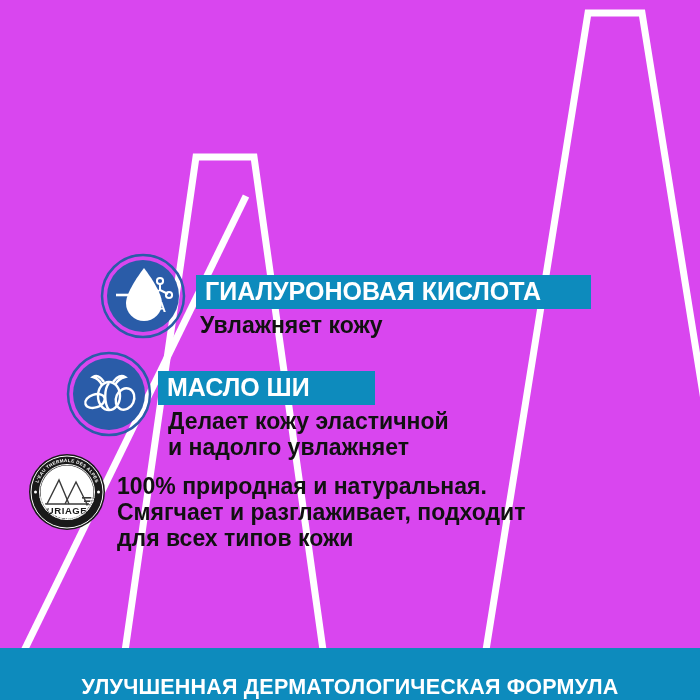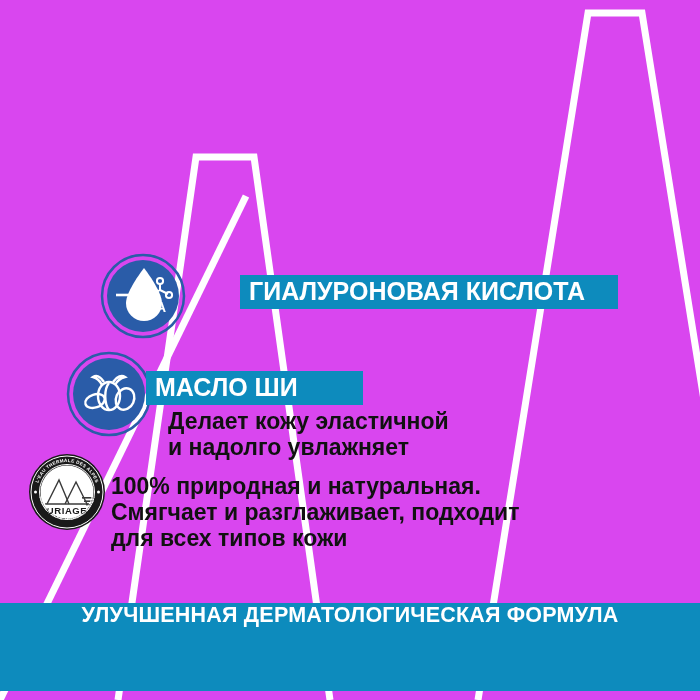--- a/index.html
+++ b/index.html
@@ -9,22 +9,22 @@
     background:#cfdceb;
   }
   #poster{
     position:relative;width:700px;height:700px;overflow:hidden;
     background:#d946ef;
   }
   
   #bg-mountains{position:absolute;left:0;top:0;width:700px;height:700px;}
   
   .bottom-banner{
-    position:absolute;left:0;bottom:9px;width:700px;height:88px;
-    background:#0d8bbd;display:flex;align-items:flex-start;justify-content:center;
+    position:absolute;left:0;bottom:0;width:700px;height:52px;
+    background:#0d8bbd;display:flex;align-items:flex-end;justify-content:center;
   }
   .bottom-banner .banner-text{
     color:#ffffff;font-weight:bold;font-size:21.5px;letter-spacing:.2px;
     white-space:nowrap;
   }
   
   .ingredient{position:absolute;}
   .ing-icon{position:absolute;left:0;top:0;}
   .ing-body{position:absolute;}
   .title-bar{
@@ -32,32 +32,32 @@
     display:inline-block;white-space:nowrap;
     padding:4px 9px 5px 9px;line-height:1;
   }
   .desc{
     color:#111111;font-weight:bold;line-height:1.14;
     white-space:pre;margin-top:3px;
   }
   
   #ing-ha{left:100px;top:253px;}
   #ing-ha .ing-body{left:96px;top:22px;}
-  #ing-ha .title-bar{font-size:25px;padding-right:33px;margin-left:44px;}
+  #ing-ha .title-bar{font-size:25px;padding-right:50px;}
   #ing-ha .desc{font-size:23px;margin-left:4px;}
   
   #ing-shea{left:66px;top:351px;}
-  #ing-shea .ing-body{left:80px;top:20px;}
+  #ing-shea .ing-body{left:92px;top:20px;}
   #ing-shea .title-bar{font-size:25px;padding-right:65px;}
-  #ing-shea .desc{font-size:23px;margin-left:22px;}
+  #ing-shea .desc{font-size:23px;margin-left:10px;}
   
   #ing-water{left:27px;top:452px;}
   #ing-water .ing-body{left:84px;top:18px;}
   #ing-water .title-bar{font-size:25px;padding-right:4px;}
-  #ing-water .desc{font-size:23px;margin-left:0;}
+  #ing-water .desc{font-size:23px;margin-left:6px;}
   .circle-badge{display:block;}
 </style>
 </head>
 <body>
 
 <div id="poster">
 
   <svg id="bg-mountains" viewBox="0 0 700 700" width="700" height="700" aria-hidden="true">
 
     <polyline points="118,700 196,157 254,157 330,700" fill="none" stroke="#ffffff" stroke-width="7" stroke-linejoin="miter"></polyline>
@@ -79,20 +79,21 @@
         <line x1="60" y1="37" x2="53" y2="41"></line>
         <line x1="60" y1="37" x2="68" y2="41"></line>
         <circle cx="60" cy="28" r="3.1"></circle>
         <circle cx="52" cy="42" r="3.1"></circle>
         <circle cx="69" cy="42" r="3.1"></circle>
       </g>
       <text x="56" y="59" fill="#ffffff" font-family="Liberation Sans, sans-serif" font-size="14" font-weight="bold" text-anchor="middle">HA</text>
     </svg>
     <div class="ing-body">
       <div class="title-bar">ГИАЛУРОНОВАЯ КИСЛОТА</div>
+      <div class="desc">Увлажняет кожу</div>
     </div>
   </div>
 
   <div class="ingredient" id="ing-shea">
     <svg class="ing-icon circle-badge" width="86" height="86" viewBox="0 0 86 86">
       <circle cx="43" cy="43" r="41" fill="none" stroke="#2a5ca8" stroke-width="2.5"></circle>
       <circle cx="43" cy="43" r="36" fill="#2a5ca8"></circle>
       <g fill="none" stroke="#ffffff" stroke-width="2.4">
         <ellipse cx="43" cy="45" rx="11" ry="14"></ellipse>
         <path d="M43 32 C38 38 38 52 43 59"></path>

